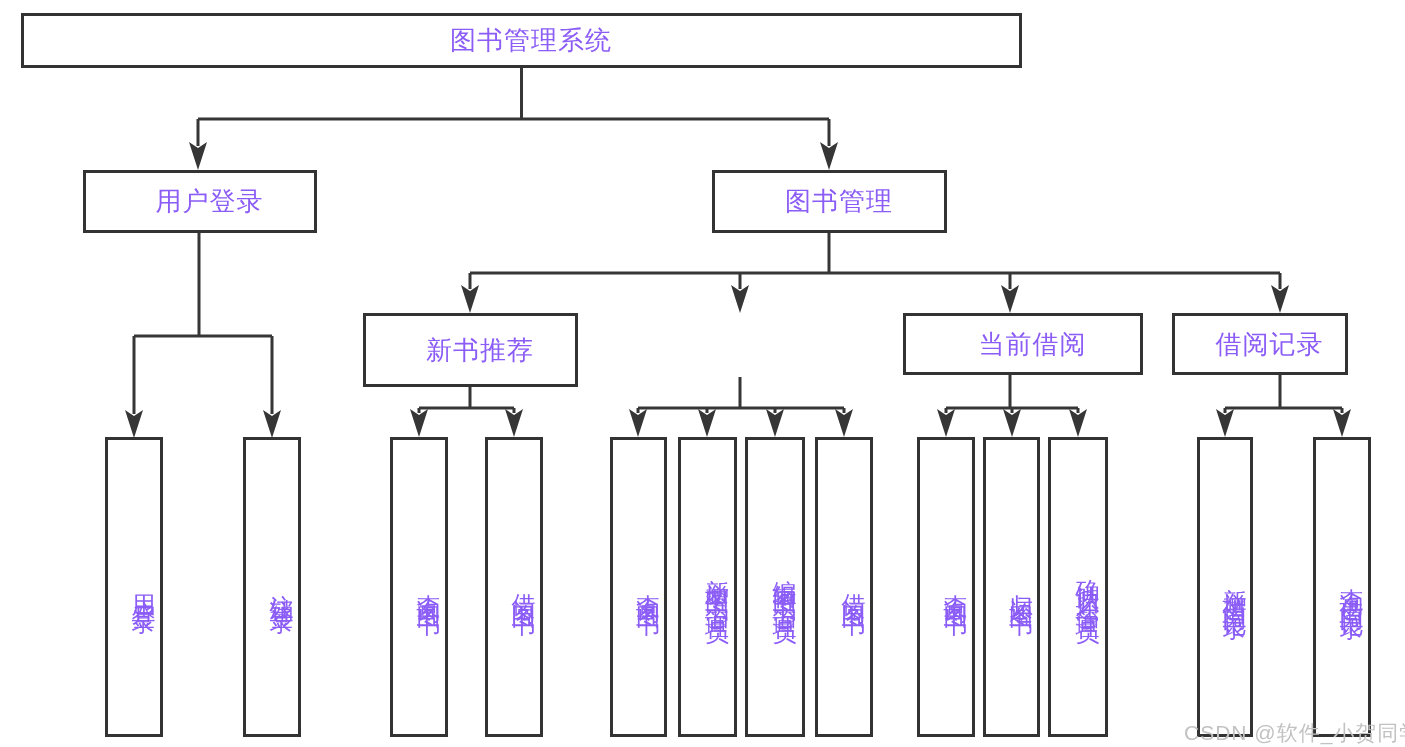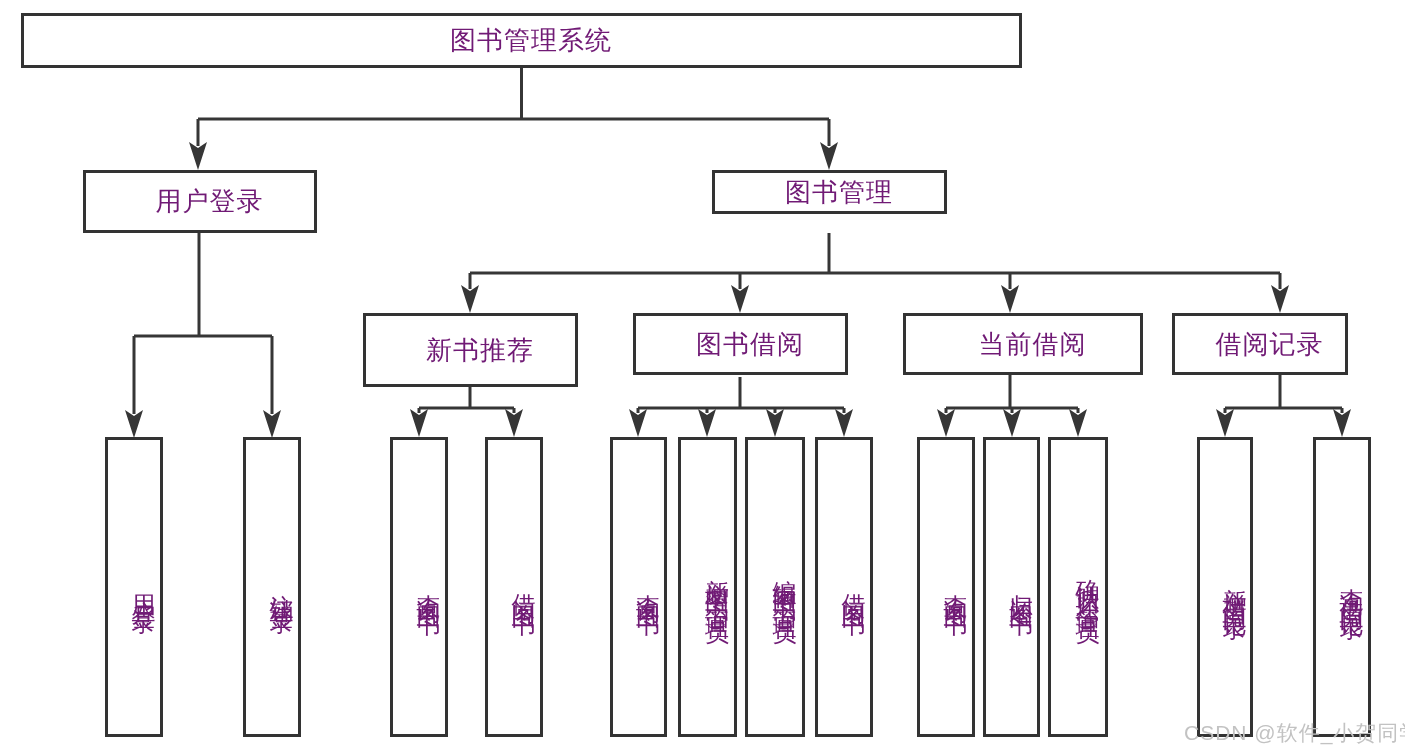--- a/index.html
+++ b/index.html
@@ -22,21 +22,21 @@
     pointer-events: none;
   }
   .node {
     position: absolute;
     box-sizing: border-box;
     background: #ffffff;
     border: 3px solid #333333;
     display: flex;
     align-items: center;
     justify-content: center;
-    color: #701a75;
+    color: #8b5cf6;
     white-space: nowrap;
     padding-left: 19px;
   }
   .node.h span {
     font-size: 26px;
     letter-spacing: 1px;
   }
   .node.v span {
     writing-mode: vertical-rl;
     text-orientation: mixed;
@@ -93,29 +93,26 @@
     </g>
   </svg>
 
   <div class="node h" style="left:21px;top:13px;width:1001px;height:55px">
     <span>图书管理系统</span>
   </div>
 
   <div class="node h" style="left:83px;top:170px;width:234px;height:63px">
     <span>用户登录</span>
   </div>
-  <div class="node h" style="left:712px;top:170px;width:235px;height:44px">
+  <div class="node h" style="left:712px;top:170px;width:235px;height:63px">
     <span>图书管理</span>
   </div>
 
   <div class="node h" style="left:363px;top:313px;width:215px;height:74px">
     <span>新书推荐</span>
-  </div>
-  <div class="node h" style="left:633px;top:313px;width:215px;height:62px">
-    <span>图书借阅</span>
   </div>
   <div class="node h" style="left:903px;top:313px;width:240px;height:62px">
     <span>当前借阅</span>
   </div>
   <div class="node h" style="left:1172px;top:313px;width:176px;height:62px">
     <span>借阅记录</span>
   </div>
 
   <div class="node v" style="left:105px;top:437px;width:58px;height:300px">
     <span>用户登录</span>

